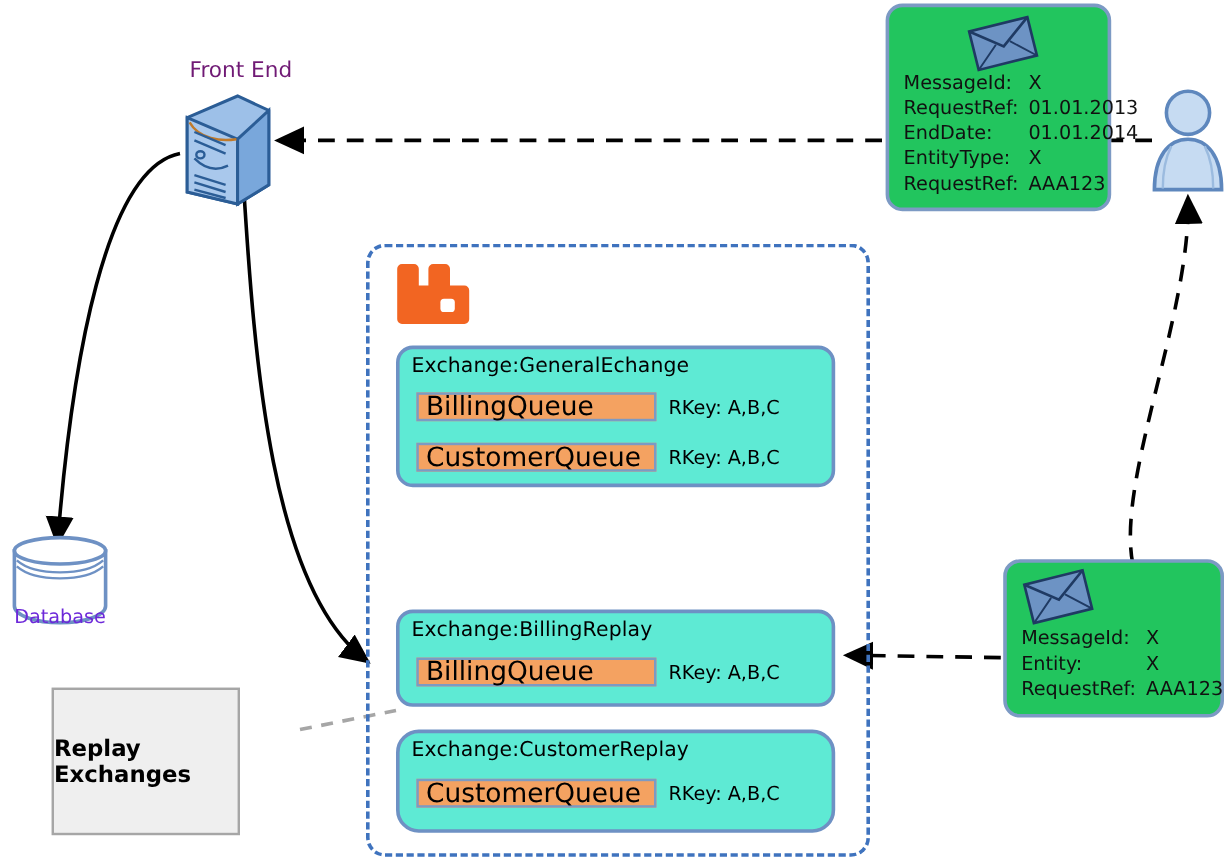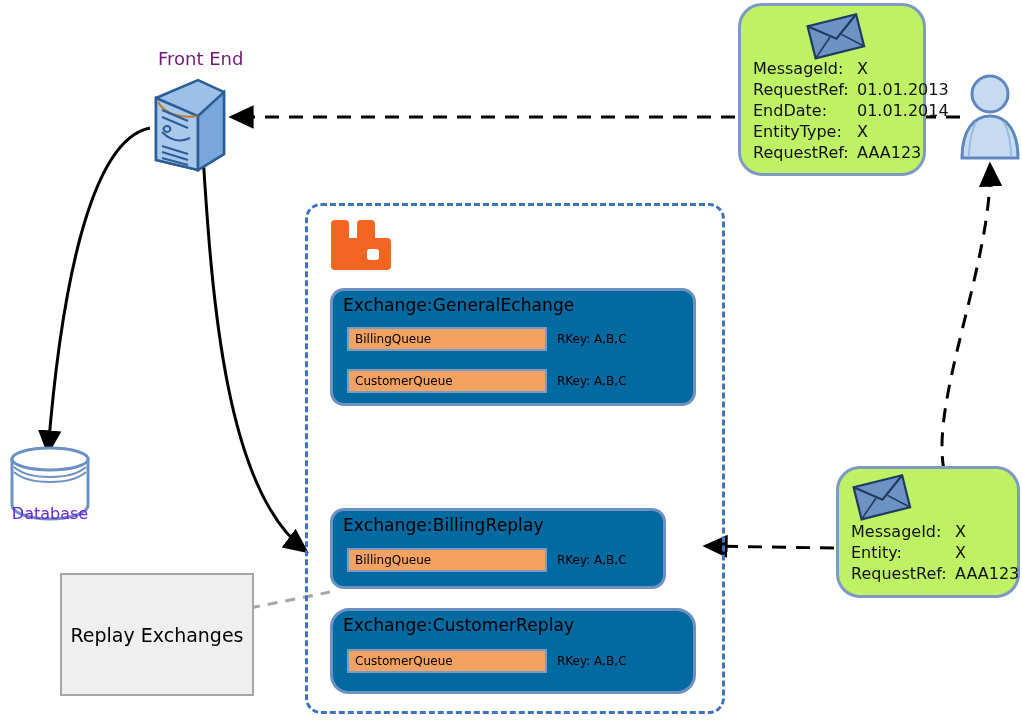--- a/index.html
+++ b/index.html
@@ -8,31 +8,31 @@
   #stage{position:absolute;left:0;top:0;width:1022px;height:721px;}
   #edges{position:absolute;left:0;top:0;width:1022px;height:721px;}
 
   .node{position:absolute;box-sizing:border-box;}
 
   
   .broker-box{left:305px;top:203px;width:420px;height:511px;
     border:3px dashed #3F73BE;border-radius:16px;background:transparent;}
 
   
-  .exchange{border:3px solid #6E91C4;border-radius:14px;background:#0369a1;}
+  .exchange{border:3px solid #6E91C4;border-radius:14px;background:#5eead4;}
   .ex-title{position:absolute;left:10px;top:4px;font-size:17px;color:#000;
     letter-spacing:.1px;white-space:nowrap;}
   .queue-row{position:absolute;display:flex;align-items:center;gap:10px;}
   .queue{box-sizing:border-box;height:24px;width:200px;background:#F4A261;
     border:2px solid #7C9AC4;display:flex;align-items:center;
-    padding-left:6px;font-size:12px;color:#000;white-space:nowrap;}
-  .rkey{font-size:12px;color:#000;white-space:nowrap;}
-
-  
-  .msg{background:#bef264;border:3px solid #7C9AC4;border-radius:24px;}
+    padding-left:6px;font-size:22px;color:#000;white-space:nowrap;}
+  .rkey{font-size:16px;color:#000;white-space:nowrap;}
+
+  
+  .msg{background:#22c55e;border:3px solid #7C9AC4;border-radius:14px;}
   .msg-rows{position:absolute;left:12px;font-size:16px;color:#111;line-height:21px;}
   .msg-row{display:flex;white-space:nowrap;}
   .msg-k{width:104px;}
   .msg-v{}
 
   
   .callout{background:#EFEFEF;border:2px solid #A6A6A6;
     display:flex;align-items:center;justify-content:center;
     font-size:19px;color:#000;}
 
@@ -113,37 +113,37 @@
     <div class="queue-row" style="left:14px;top:36px;">
       <div class="queue">BillingQueue</div>
       <div class="rkey">RKey: A,B,C</div>
     </div>
     <div class="queue-row" style="left:14px;top:78px;">
       <div class="queue">CustomerQueue</div>
       <div class="rkey">RKey: A,B,C</div>
     </div>
   </div>
 
-  <div class="node exchange" style="left:330px;top:508px;width:336px;height:81px;">
+  <div class="node exchange" style="left:330px;top:508px;width:366px;height:81px;">
     <div class="ex-title">Exchange:BillingReplay</div>
     <div class="queue-row" style="left:14px;top:37px;">
       <div class="queue">BillingQueue</div>
       <div class="rkey">RKey: A,B,C</div>
     </div>
   </div>
 
   <div class="node exchange" style="left:330px;top:608px;width:366px;height:86px;border-radius:19px;">
     <div class="ex-title">Exchange:CustomerReplay</div>
     <div class="queue-row" style="left:14px;top:38px;">
       <div class="queue">CustomerQueue</div>
       <div class="rkey">RKey: A,B,C</div>
     </div>
   </div>
 
-  <div class="node callout" style="left:60px;top:573px;width:194px;height:123px;">
+  <div class="node callout" style="left:43px;top:573px;width:157px;height:123px;font-weight:bold;">
     <span>Replay Exchanges</span>
   </div>
 
   <div class="node msg" style="left:738px;top:3px;width:188px;height:173px;">
     <div class="node" style="left:60px;top:6px;width:68px;height:50px;">
       <svg width="68" height="50" viewBox="0 0 68 50">
         <g transform="rotate(-14 34 25)">
           <rect x="10" y="8" width="50" height="33" fill="#6D93C4" stroke="#1F3A63" stroke-width="2.2"></rect>
           <path d="M10,8 L35,27 L60,8" fill="none" stroke="#1F3A63" stroke-width="2.2"></path>
           <path d="M10,41 L29,24 M60,41 L41,24" fill="none" stroke="#1F3A63" stroke-width="1.6"></path>

